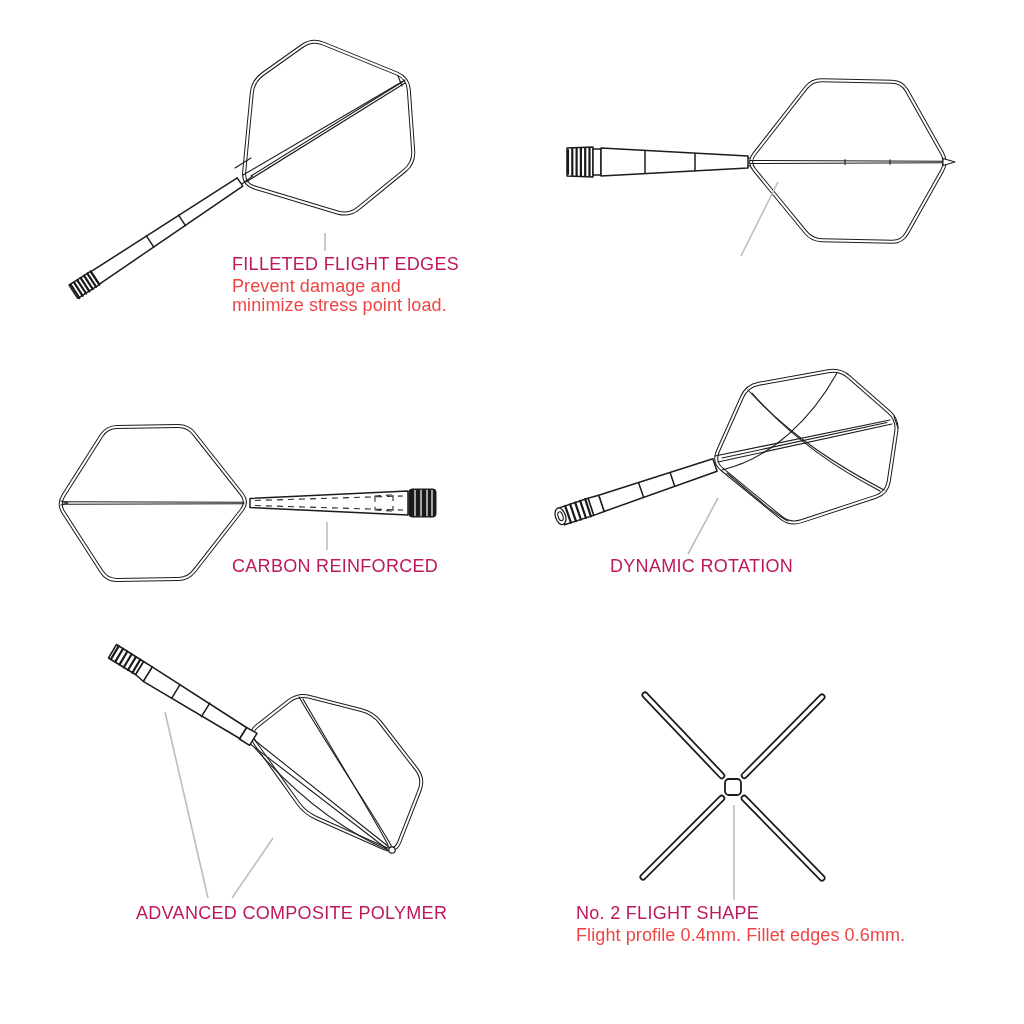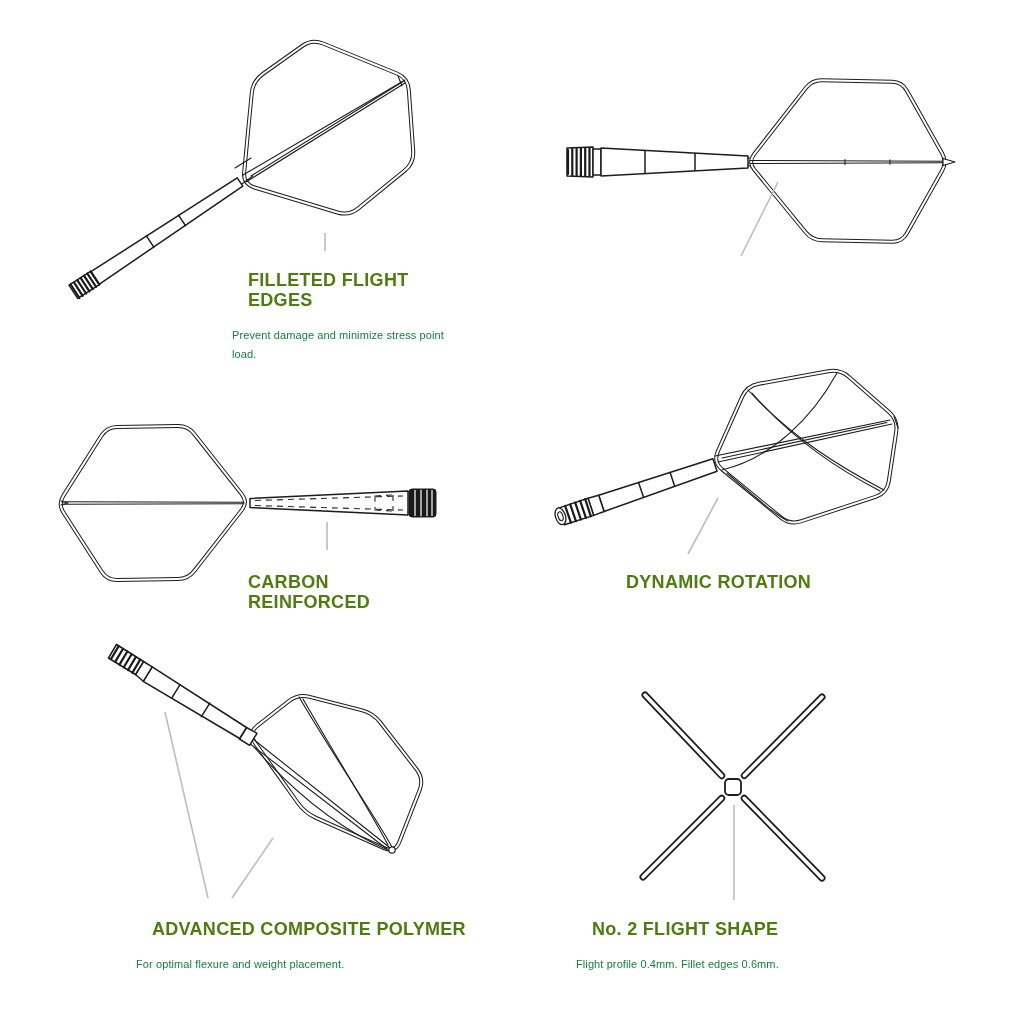--- a/index.html
+++ b/index.html
@@ -4,25 +4,25 @@
 <style>
   html,body{margin:0;padding:0;}
   body{
     width:1024px;height:1024px;position:relative;background:#ffffff;
     font-family:"Liberation Sans","DejaVu Sans",sans-serif;overflow:hidden;
   }
   .feature{display:contents;}
   .illus{position:absolute;}
   .txt{position:absolute;}
   .txt h3{
-    margin:16px;font-size:18px;font-weight:bold;color:#4d7c0f;
+    margin:0;font-size:18px;font-weight:normal;color:#be185d;
     letter-spacing:0.3px;line-height:20px;
   }
   .txt p{
-    margin:3px 0 0 0;font-size:11px;color:#15803d;line-height:19px;
+    margin:3px 0 0 0;font-size:18px;color:#ef4444;line-height:19px;
     letter-spacing:0.1px;
   }
   
   .ln{stroke:#1c1c1c;stroke-width:1.5;fill:none;stroke-linecap:round;}
   .thin{stroke:#1c1c1c;stroke-width:1.1;fill:none;stroke-linecap:round;}
   .wf{fill:#ffffff;stroke:#1c1c1c;stroke-width:1.5;stroke-linejoin:round;}
   .fo{fill:#ffffff;stroke:#1c1c1c;stroke-width:4;stroke-linejoin:round;}
   .fi{fill:none;stroke:#ffffff;stroke-width:2;stroke-linejoin:round;}
   .hatch{stroke:#1a1a1a;stroke-width:2.2;fill:none;stroke-linecap:round;}
   .leader{stroke:#bdbdbd;stroke-width:1.6;fill:none;}
@@ -177,21 +177,20 @@
 
     <path class="wf" d="M94.2,33.9 L85.5,28.5 L77.5,41.5 L85.2,48.3 Z"></path>
     <path class="wf" d="M85.5,28.5 L58.5,11.5 L50.5,25 L77.5,41.5 Z"></path>
     <path class="hatch" d="M82.2,26.6 L74.4,39.7 M77.9,23.9 L70.1,37 M73.6,21.2 L65.8,34.3 M69.3,18.5 L61.5,31.6 M65,15.8 L57.2,28.9 M60.7,13.1 L52.9,26.2"></path>
 
     <path class="leader" d="M107,79 L150,265"></path>
     <path class="leader" d="M215,205 L174,265"></path>
   </svg>
   <div class="txt" style="left:136px;top:903px;width:420px">
     <h3>ADVANCED COMPOSITE POLYMER</h3>
-    <p>For optimal flexure and weight placement.</p>
   </div>
 </div>
 
 
 <div class="feature">
   <svg class="illus" style="left:598px;top:648px" width="300" height="260" viewBox="0 0 300 260">
 
     <path class="rayo" d="M123.7,127.7 L47,47"></path>
     <path class="rayi" d="M123.7,127.7 L47,47"></path>
     <path class="rayo" d="M146.3,127.6 L224,49"></path>

